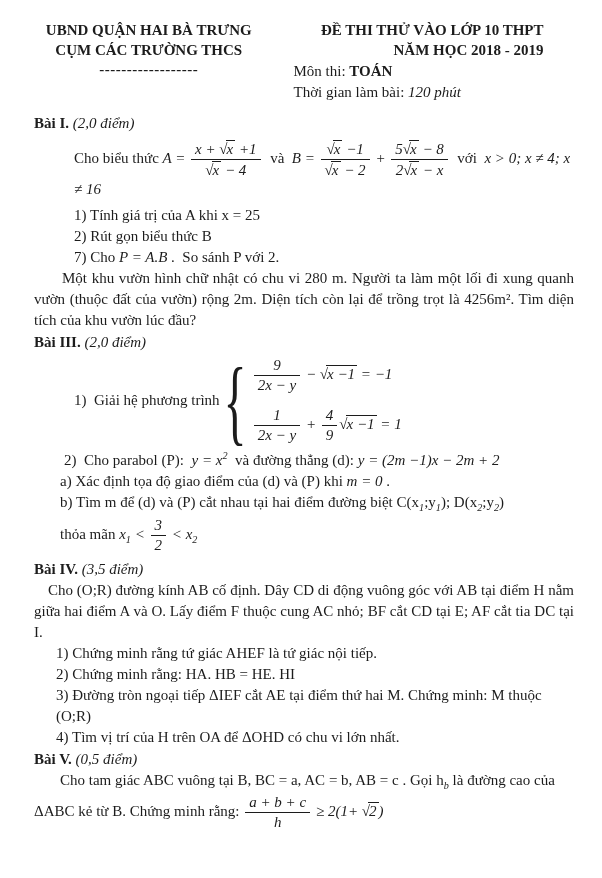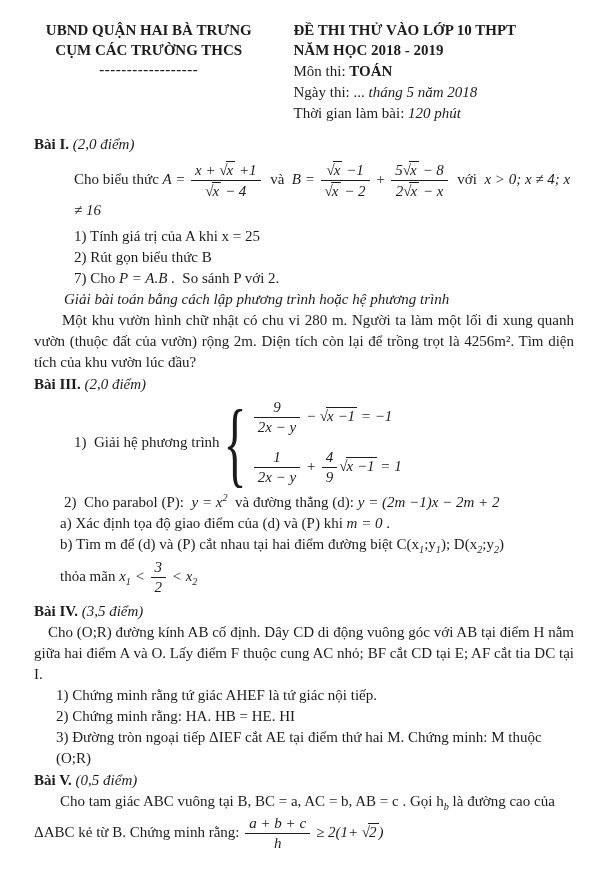--- a/index.html
+++ b/index.html
@@ -8,21 +8,21 @@
     background:#ffffff; color:#1c1c1c;
     font-family:"Liberation Serif", serif; font-size:15px; line-height:1.4;
     padding:20px 28px 0 34px; position:relative;
   }
   
   .header { display:flex; margin-bottom:10px; }
   .header-left { width:45%; text-align:center; }
   .hl-line { font-weight:bold; font-size:15px; line-height:1.35; }
   .hl-dashes { font-weight:bold; letter-spacing:0.5px; line-height:1.1; }
   .header-right { width:55%; padding-left:30px; }
-  .hr-t { font-weight:bold; font-size:15px; width:250px; text-align:left; line-height:1.35; }
+  .hr-t { font-weight:bold; font-size:15px; width:250px; text-align:right; line-height:1.35; }
   .hr-line { text-align:left; line-height:1.4; }
   .bold { font-weight:bold;font-family:Liberation Serif, serif; }
   .ital { font-style:italic; }
   
   .sec-h { margin-top:1px; }
   .sec-title { font-weight:bold; }
   .sec-points { font-style:italic; }
   .line { min-height:21px; }
   .ind40 { padding-left:40px; }
   .ind30 { padding-left:30px; }
@@ -57,35 +57,33 @@
   <div class="header">
     <div class="header-left">
       <div class="hl-line">UBND QUẬN HAI BÀ TRƯNG</div>
       <div class="hl-line">CỤM CÁC TRƯỜNG THCS</div>
       <div class="hl-dashes">------------------</div>
     </div>
     <div class="header-right">
       <div class="hr-t">ĐỀ THI THỬ VÀO LỚP 10 THPT</div>
       <div class="hr-t">NĂM HỌC 2018 - 2019</div>
       <div class="hr-line"><span>Môn thi: </span><span class="bold">TOÁN</span></div>
-      <div class="hr-line"><span>Ngày thi: </span><span>... </span><span class="ital">tháng 5 năm 2018</span></div>
       <div class="hr-line"><span>Thời gian làm bài: </span><span class="ital">120 phút</span></div>
     </div>
   </div>
 
   <div>
     <div class="sec-h"><span class="sec-title">Bài I.</span> <span class="sec-points">(2,0 điểm)</span></div>
     <div class="fline math"><span class="up">Cho biểu thức </span><span class="it">A = </span><span class="frac"><span class="num"><span class="it">x + </span><span class="sqrt"><span class="rad">√</span><span class="sqrt-body it"><span class="it">x</span></span></span><span class="it"> +1</span></span><span class="den"><span class="sqrt"><span class="rad">√</span><span class="sqrt-body it"><span class="it">x</span></span></span><span class="it"> − 4</span></span></span><span class="up">&nbsp; và &nbsp;</span><span class="it">B = </span><span class="frac"><span class="num"><span class="sqrt"><span class="rad">√</span><span class="sqrt-body it"><span class="it">x</span></span></span><span class="it"> −1</span></span><span class="den"><span class="sqrt"><span class="rad">√</span><span class="sqrt-body it"><span class="it">x</span></span></span><span class="it"> − 2</span></span></span><span class="it"> + </span><span class="frac"><span class="num"><span class="it">5</span><span class="sqrt"><span class="rad">√</span><span class="sqrt-body it"><span class="it">x</span></span></span><span class="it"> − 8</span></span><span class="den"><span class="it">2</span><span class="sqrt"><span class="rad">√</span><span class="sqrt-body it"><span class="it">x</span></span></span><span class="it"> − x</span></span></span><span class="up">&nbsp; với &nbsp;</span><span class="it">x &gt; 0; x ≠ 4; x ≠ 16</span></div>
     <div class="line ind40">1) Tính giá trị của A khi x = 25</div>
     <div class="line ind40">2) Rút gọn biểu thức B</div>
     <div class="line ind40 math"><span class="up">7) Cho </span><span class="it">P = A.B</span><span class="up"> .&nbsp; So sánh P với 2.</span></div>
   </div>
 
   <div>
-    <div class="line ind30 ital">Giải bài toán bằng cách lập phương trình hoặc hệ phương trình</div>
     <div class="justify ti28">Một khu vườn hình chữ nhật có chu vi 280 m. Người ta làm một lối đi xung quanh vườn (thuộc đất của vườn) rộng 2m. Diện tích còn lại để trồng trọt là 4256m². Tìm diện tích của khu vườn lúc đầu?</div>
   </div>
 
   <div>
     <div class="sec-h"><span class="sec-title">Bài III.</span> <span class="sec-points">(2,0 điểm)</span></div>
     <div class="sys-row">
       <span class="sys-label">1)&nbsp; Giải hệ phương trình</span>
       <span class="brace">{</span>
       <span class="sys-eqs">
         <span class="sys-eq math"><span class="frac"><span class="num"><span class="it">9</span></span><span class="den"><span class="it">2x − y</span></span></span><span class="it"> − </span><span class="sqrt"><span class="rad">√</span><span class="sqrt-body it"><span class="it">x −1</span></span></span><span class="it"> = −1</span></span>
@@ -97,20 +95,21 @@
     <div class="line ind26 math"><span class="up">b) Tìm m để (d) và (P) cắt nhau tại hai điểm đường biệt C(x</span><sub class="it">1</sub><span class="up">;y</span><sub class="it">1</sub><span class="up">); D(x</span><sub class="it">2</sub><span class="up">;y</span><sub class="it">2</sub><span class="up">)</span></div>
     <div class="line ind26 math" style="padding-top:4px; padding-bottom:3px;"><span class="up">thỏa mãn </span><span class="it">x</span><sub class="it">1</sub><span class="it"> &lt; </span><span class="frac"><span class="num"><span class="it">3</span></span><span class="den"><span class="it">2</span></span></span><span class="it"> &lt; x</span><sub class="it">2</sub></div>
   </div>
 
   <div>
     <div class="sec-h"><span class="sec-title">Bài IV.</span> <span class="sec-points">(3,5 điểm)</span></div>
     <div class="justify ti14">Cho (O;R) đường kính AB cố định. Dây CD di động vuông góc với AB tại điểm H nằm giữa hai điểm A và O. Lấy điểm F thuộc cung AC nhỏ; BF cắt CD tại E; AF cắt tia DC tại I.</div>
     <div class="line ind22">1) Chứng minh rằng tứ giác AHEF là tứ giác nội tiếp.</div>
     <div class="line ind22">2) Chứng minh rằng: HA. HB = HE. HI</div>
     <div class="line ind22">3) Đường tròn ngoại tiếp ΔIEF cắt AE tại điểm thứ hai M. Chứng minh: M thuộc (O;R)</div>
+    <div class="line ind22">4) Tìm vị trí của H trên OA để ΔOHD có chu vi lớn nhất.</div>
   </div>
 
   <div>
     <div class="sec-h"><span class="sec-title">Bài V.</span> <span class="sec-points">(0,5 điểm)</span></div>
     <div class="line ind26 math"><span class="up">Cho tam giác ABC vuông tại B, BC = a, AC = b, AB = c . Gọi h</span><sub class="it">b</sub><span class="up"> là đường cao của</span></div>
     <div class="line math" style="padding-top:3px;"><span class="up">ΔABC kẻ từ B. Chứng minh rằng: </span><span class="frac"><span class="num"><span class="it">a + b + c</span></span><span class="den"><span class="it">h</span></span></span><span class="it"> ≥ 2(1+ </span><span class="sqrt"><span class="rad">√</span><span class="sqrt-body it"><span class="it">2</span></span></span><span class="it">)</span></div>
   </div>
 
 </div>
 

